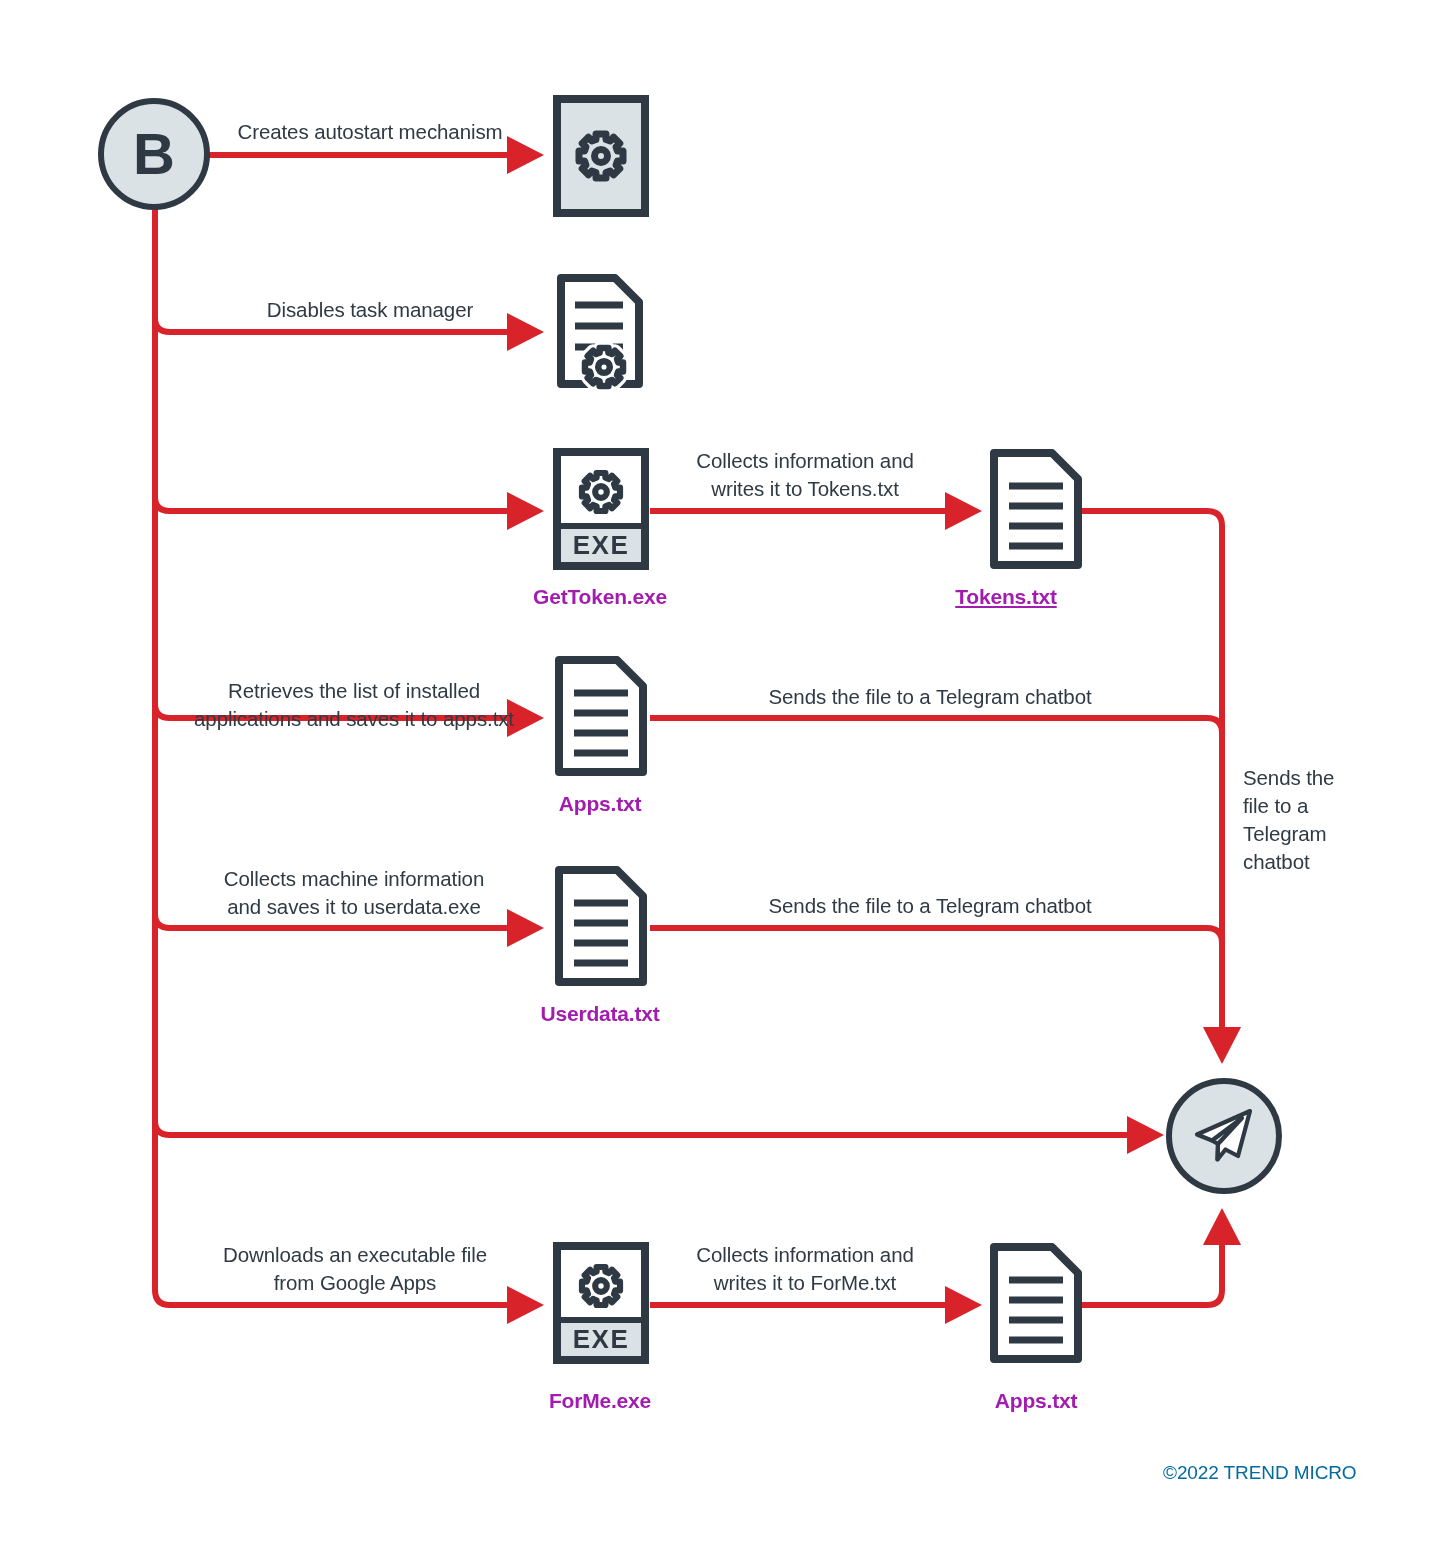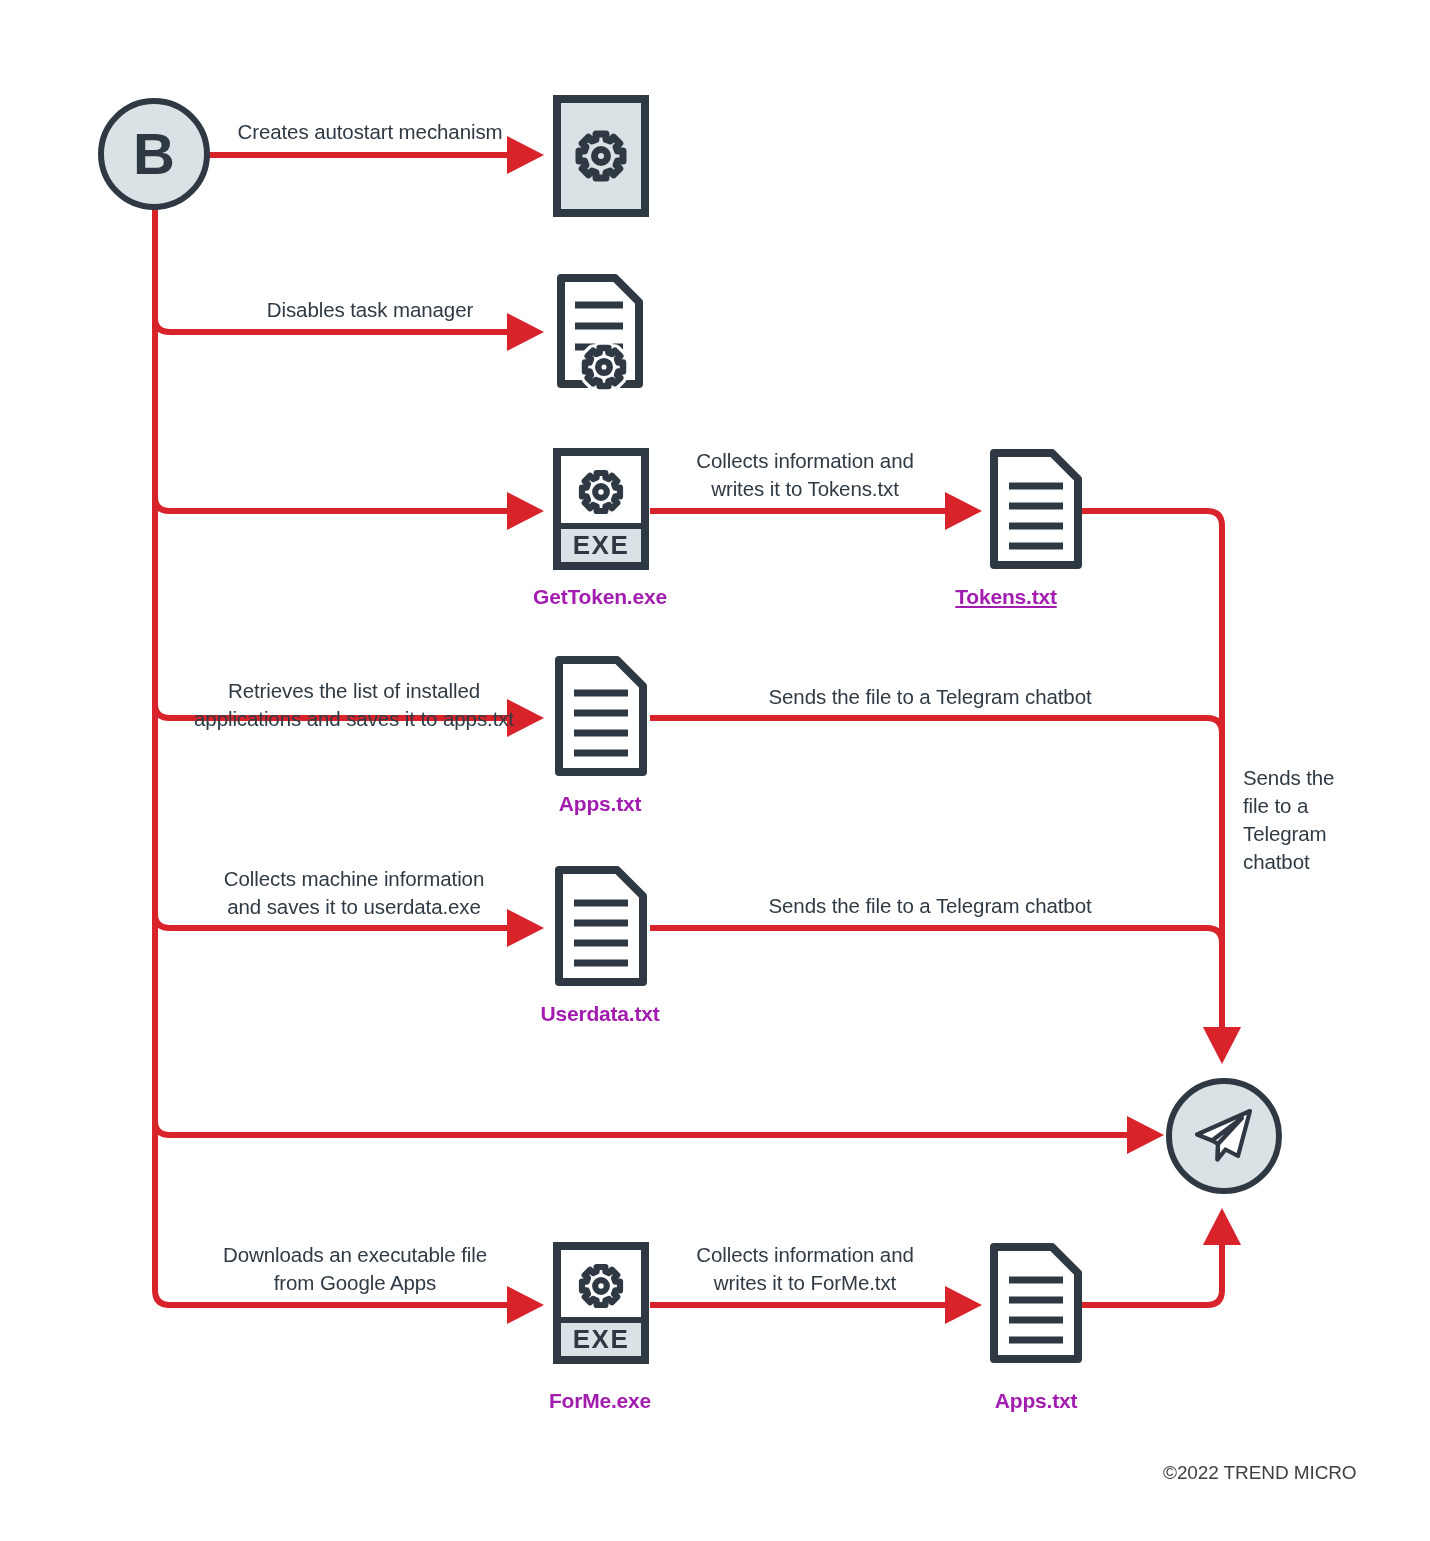--- a/index.html
+++ b/index.html
@@ -45,21 +45,21 @@
     position: absolute;
     color: #a21caf;
     font-size: 21px;
     font-weight: bold;
     text-align: center;
     letter-spacing: -0.2px;
     white-space: nowrap;
   }
   .footer {
     position: absolute;
-    color: #404040;
+    color: #0369a1;
     font-size: 19px;
     letter-spacing: -0.1px;
     white-space: nowrap;
   }
   .circle-node {
     border-radius: 50%;
     background: #dbe2e6;
     border: 6px solid #2e3943;
     display: flex;
     align-items: center;

